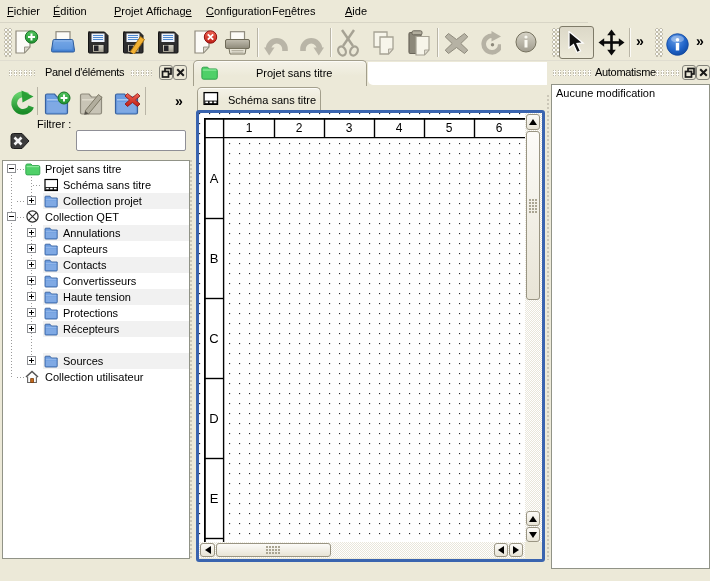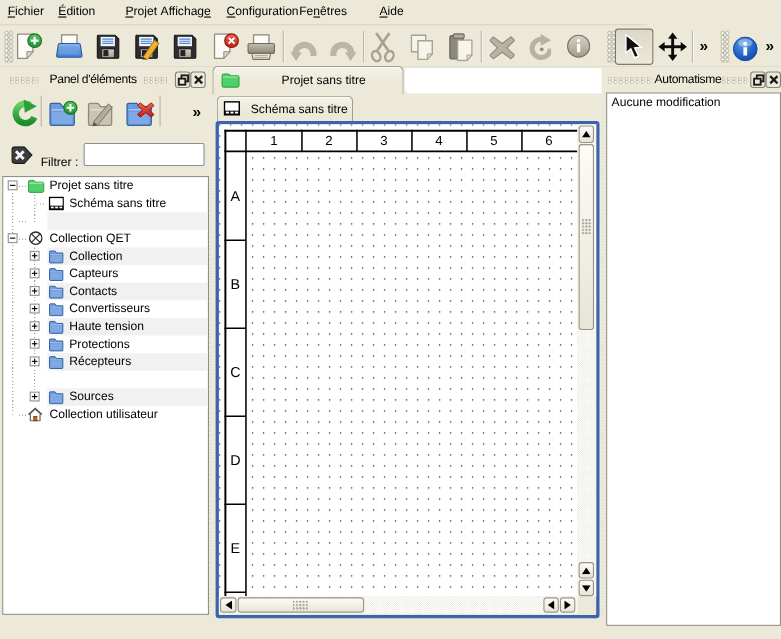--- a/index.html
+++ b/index.html
@@ -238,21 +238,21 @@
     <path d="M3,9.5 L22,9.5 L22,8 L3,8 Z" fill="#a8c6ee"></path>
     <rect x="3.2" y="11" width="18.6" height="10.5" fill="#7fa9e4"></rect>
     <path d="M13.5,2.5 L18.5,6.5 L23.5,2.5 L26,5 L21.5,9 L26,13 L23.5,15.5 L18.5,11.5 L13.5,15.5 L11,13 L15.5,9 L11,5 Z" fill="url(#gred)" stroke="#8c1010" stroke-width="0.8"></path>
   </svg>
 </div>
 
 <svg class="abs" style="left:10px;top:133px" width="20" height="17">
   <path d="M3.5,0.5 L12,0.5 L19,8 L12,15.5 L3.5,15.5 Q1,15.5 1,13 L1,3 Q1,0.5 3.5,0.5 Z" fill="#3c3c3c" stroke="#1c1c1c" stroke-width="1"></path>
   <path d="M4.5,4.5 L11.5,11.5 M11.5,4.5 L4.5,11.5" stroke="#f4f4f4" stroke-width="2.6"></path>
 </svg>
-<span class="abs" style="left:37px; top:142px;">Filtrer :</span>
+<span class="abs" style="left:37px; top:118px;">Filtrer :</span>
 <div id="filterinput"></div>
 <svg width="0" height="0" style="position:absolute">
   <defs>
     <g id="bluefolder">
       <path d="M1,4.5 L1,12.2 Q1,13 1.8,13 L12.4,13 Q13.2,13 13.2,12.2 L13.2,4 L7.5,4 L6,2.2 L1.8,2.2 Q1,2.2 1,3 Z" fill="#6b9ce0" stroke="#39629e" stroke-width="0.9"></path>
       <path d="M1.8,5.6 L12.4,5.6 L12.4,4.8 L1.8,4.8 Z" fill="#a8c6ee"></path>
       <rect x="1.9" y="6.4" width="10.4" height="5.6" fill="#7fa9e4"></rect>
     </g>
     <g id="greenfolder">
       <path d="M0.8,3.5 Q0.8,2 2.3,2 L6,2 L7.6,3.6 L13.4,3.6 Q14.8,3.6 14.8,5 L14.8,11.4 Q14.8,12.9 13.3,12.9 L2.3,12.9 Q0.8,12.9 0.8,11.4 Z" fill="#4fd068" stroke="#2da148" stroke-width="0.9"></path>
@@ -331,33 +331,40 @@
         <use href="#greenfolder"></use>
       </svg>
     <span class="txt" style="left:42px">Projet sans titre</span>
   </div>
   <div class="trow" style="top:16px">
     <svg class="abs" style="left:41px;top:1px" width="14" height="14">
         <use href="#schemaicon"></use>
       </svg>
     <span class="txt" style="left:60px">Schéma sans titre</span>
   </div>
+  <div class="trow" style="top:32px">
+    <div class="exp plus" style="left:24px"></div>
+    <svg class="abs" style="left:41px;top:1px" width="14" height="14">
+        <use href="#bluefolder"></use>
+      </svg>
+    <span class="txt" style="left:60px">Collection projet</span>
+  </div>
   <div class="trow" style="top:48px">
     <div class="exp" style="left:4px"></div>
     <svg class="abs" style="left:23px;top:1px" width="13" height="13">
         <use href="#qetcircle"></use>
       </svg>
     <span class="txt" style="left:42px">Collection QET</span>
   </div>
   <div class="trow" style="top:64px">
     <div class="exp plus" style="left:24px"></div>
     <svg class="abs" style="left:41px;top:1px" width="14" height="14">
         <use href="#bluefolder"></use>
       </svg>
-    <span class="txt" style="left:60px">Collection</span>
+    <span class="txt" style="left:60px">Annulations</span>
   </div>
   <div class="trow" style="top:96px">
     <div class="exp plus" style="left:24px"></div>
     <svg class="abs" style="left:41px;top:1px" width="14" height="14">
         <use href="#bluefolder"></use>
       </svg>
     <span class="txt" style="left:60px">Contacts</span>
   </div>
   <div class="trow" style="top:80px">
     <div class="exp plus" style="left:24px"></div>

